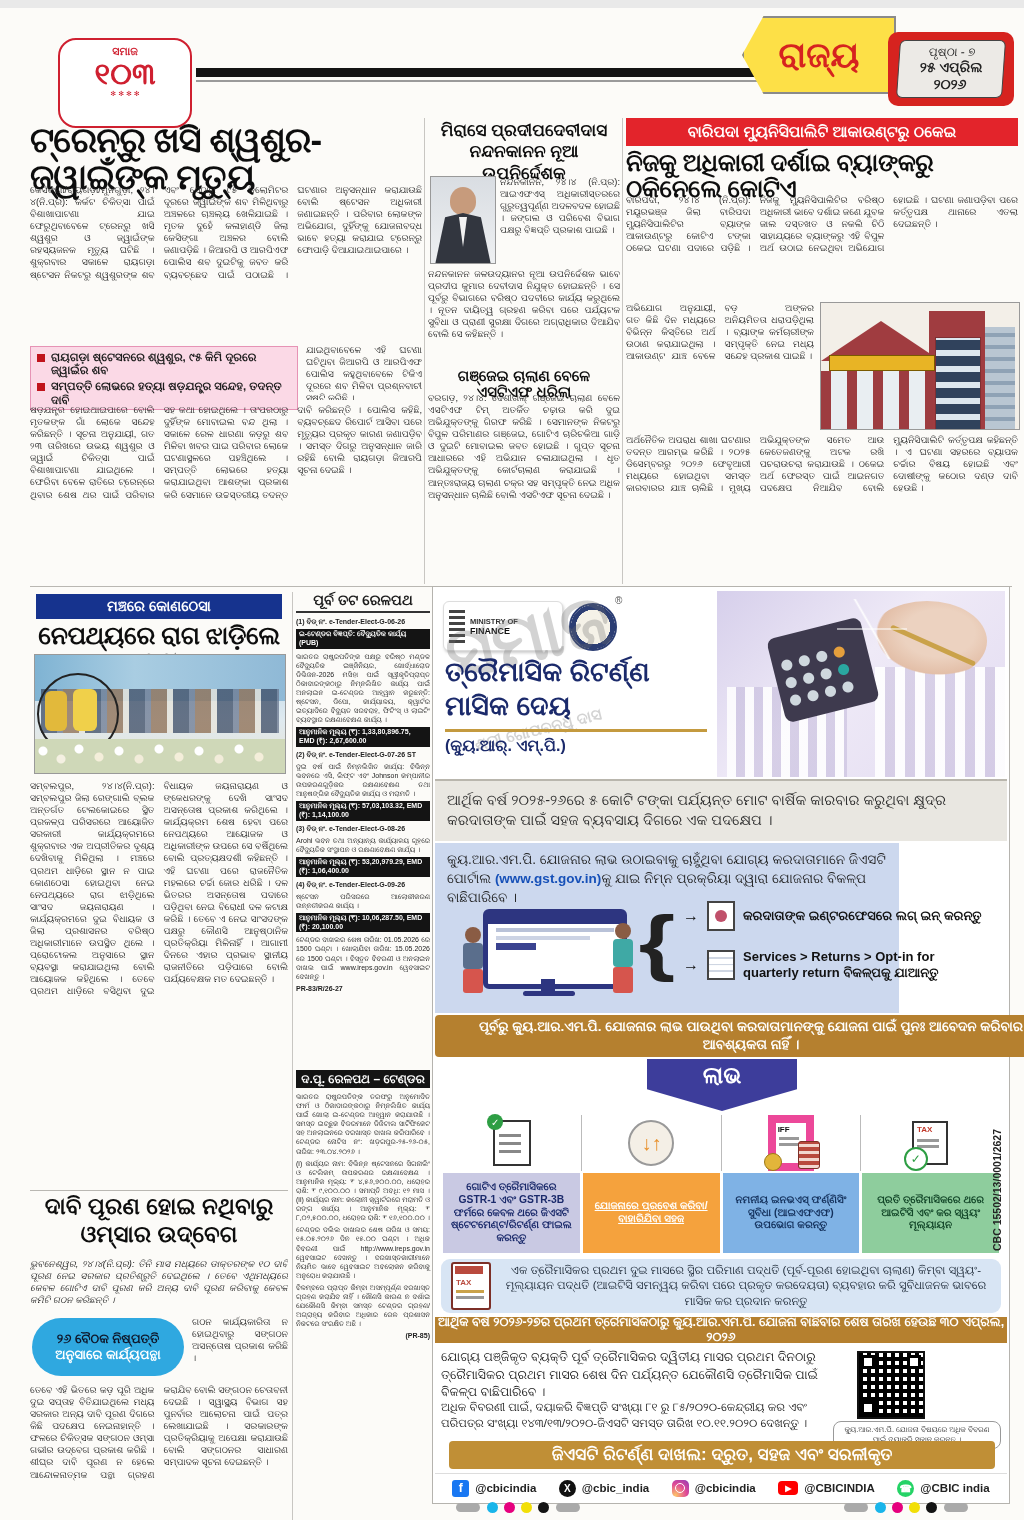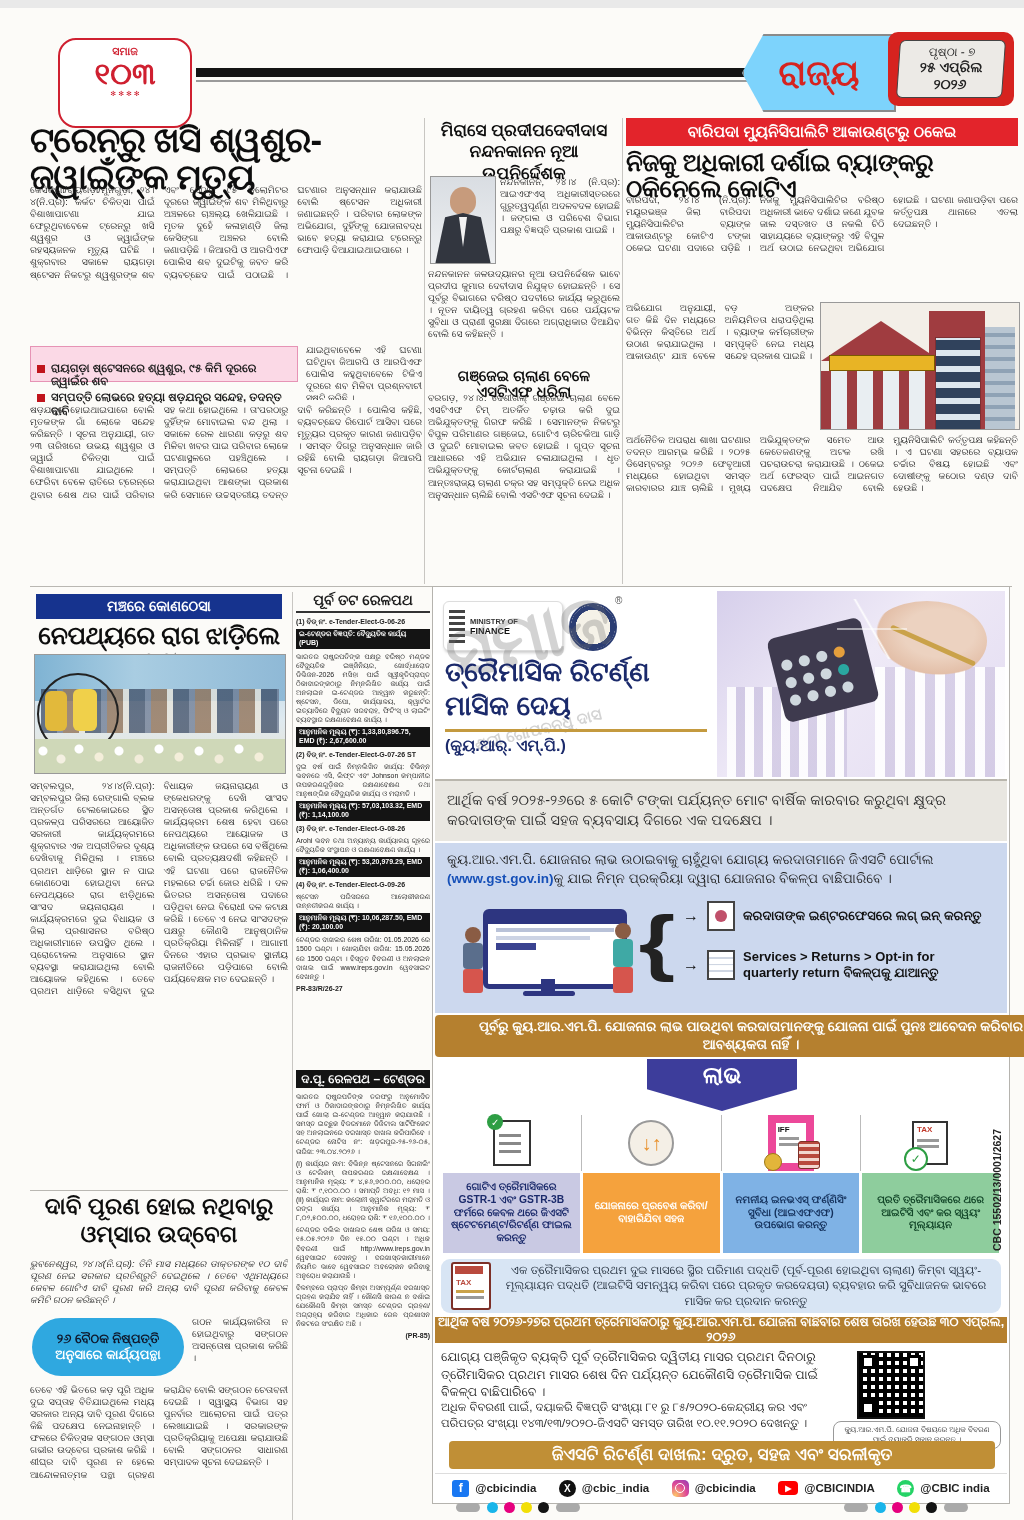--- a/index.html
+++ b/index.html
@@ -29,41 +29,41 @@
 
   <div class="abs" style="left:58px;top:30px;width:130px;height:86px;border:2.5px solid #cf2030;border-radius:18px;background:#fff;text-align:center;">
     <div style="font-size:11px;color:#cf2030;font-weight:bold;margin-top:5px;">ସମାଜ</div>
     <div style="font-size:30px;color:#cf2030;font-weight:bold;line-height:1.05;">୧୦୩</div>
     <div style="font-size:7px;color:#cf2030;">✻ ✻ ✻ ✻</div>
   </div>
 
   <div class="abs" style="left:196px;top:60px;width:818px;height:9px;background:#141414;"></div>
   <div class="abs" style="left:196px;top:72px;width:818px;height:2px;background:#9a9a9a;"></div>
 
-  <div class="abs" style="left:742px;top:26px;width:150px;height:74px;background:#7dd3fc;border:2px solid #8a8a8a;clip-path:polygon(14% 0,100% 0,100% 100%,14% 100%,0 50%);display:flex;align-items:center;justify-content:center;">
+  <div class="abs" style="left:742px;top:8px;width:150px;height:74px;background:#fde047;border:2px solid #8a8a8a;clip-path:polygon(14% 0,100% 0,100% 100%,14% 100%,0 50%);display:flex;align-items:center;justify-content:center;">
     <span style="font-size:35px;font-weight:bold;color:#d6231f;">ରାଜ୍ୟ</span>
   </div>
   <div class="abs" style="left:888px;top:24px;width:126px;height:74px;background:#d6231f;border-radius:10px;display:flex;align-items:center;justify-content:center;">
     <div style="background:#eceae6;border:1.5px solid #444;border-radius:6px;width:104px;padding:4px 0;text-align:center;transform:skewX(-4deg);">
       <div style="font-size:12px;color:#222;">ପୃଷ୍ଠା - ୭</div>
       <div style="font-size:14px;font-weight:bold;color:#222;">୨୫ ଏପ୍ରିଲ</div>
       <div style="font-size:14px;font-weight:bold;color:#222;">୨୦୨୬</div>
     </div>
   </div>
 
   <div class="vl" style="left:424px;top:110px;height:466px;"></div>
   <div class="vl" style="left:622px;top:110px;height:466px;"></div>
   <div class="hlinesep" style="left:30px;top:578px;width:982px;"></div>
   <div class="vl" style="left:292px;top:584px;height:930px;"></div>
   <div class="hlinesep" style="left:30px;top:1182px;width:258px;"></div>
 
   <div class="abs hl" style="left:30px;top:114px;width:392px;font-size:35px;letter-spacing:-1px;">ଟ୍ରେନ୍‌ରୁ ଖସି ଶ୍ୱଶୁର-ଜ୍ୱାଇଁଙ୍କ ମୃତ୍ୟୁ</div>
   <div class="abs bt c3" style="left:30px;top:176px;width:392px;height:156px;overflow:hidden;">କେସିଙ୍ଗା/ରାୟଗଡ଼ା/ମୁନିଗୁଡ଼ା, ୨୪।୪(ନି.ପ୍ର): କର୍କଟ ଚିକିତ୍ସା ପାଇଁ ବିଶାଖାପାଟଣା ଯାଇ ଫେରୁଥିବାବେଳେ ଟ୍ରେନ୍‌ରୁ ଖସି ଶ୍ୱଶୁର ଓ ଜ୍ୱାଇଁଙ୍କ ରହସ୍ୟଜନକ ମୃତ୍ୟୁ ଘଟିଛି । ଶୁକ୍ରବାର ସକାଳେ ରାୟଗଡ଼ା ଷ୍ଟେସନ ନିକଟରୁ ଶ୍ୱଶୁରଙ୍କ ଶବ ଏବଂ ସେଠାରୁ ୯୫ କିଲୋମିଟର ଦୂରରେ ଜ୍ୱାଇଁଙ୍କ ଶବ ମିଳିଥିବାରୁ ଅଞ୍ଚଳରେ ଚାଞ୍ଚଲ୍ୟ ଖେଳିଯାଇଛି । ମୃତକ ଦୁହେଁ କଳାହାଣ୍ଡି ଜିଲା କେସିଙ୍ଗା ଅଞ୍ଚଳର ବୋଲି ଜଣାପଡ଼ିଛି । ଜିଆରପି ଓ ଆରପିଏଫ ପୋଲିସ ଶବ ଦୁଇଟିକୁ ଜବତ କରି ବ୍ୟବଚ୍ଛେଦ ପାଇଁ ପଠାଇଛି । ଘଟଣାର ଅନୁସନ୍ଧାନ କରାଯାଉଛି ବୋଲି ଷ୍ଟେସନ ଅଧିକାରୀ ଜଣାଇଛନ୍ତି । ପରିବାର ଲୋକଙ୍କ ଅଭିଯୋଗ, ଦୁହିଁଙ୍କୁ ଯୋଜନାବଦ୍ଧ ଭାବେ ହତ୍ୟା କରାଯାଇ ଟ୍ରେନ୍‌ରୁ ଫୋପାଡ଼ି ଦିଆଯାଇଥାଇପାରେ ।</div>
 
-  <div class="abs" style="left:30px;top:338px;width:268px;height:36px;background:#fbd9e6;border:1px solid #e693b5;padding:15px 6px;box-sizing:border-box;">
+  <div class="abs" style="left:30px;top:338px;width:268px;height:64px;background:#fbd9e6;border:1px solid #e693b5;padding:4px 6px;box-sizing:border-box;">
     <div style="display:flex;gap:6px;align-items:flex-start;margin-bottom:3px;">
       <span style="width:8px;height:8px;background:#c0141c;margin-top:3px;flex:0 0 auto;"></span>
       <span style="font-size:11.5px;font-weight:bold;color:#1c1c1c;line-height:1.15;">ରାୟଗଡ଼ା ଷ୍ଟେସନରେ ଶ୍ୱଶୁର, ୯୫ କିମି ଦୂରରେ ଜ୍ୱାଇଁର ଶବ</span>
     </div>
     <div style="display:flex;gap:6px;align-items:flex-start;">
       <span style="width:8px;height:8px;background:#c0141c;margin-top:3px;flex:0 0 auto;"></span>
       <span style="font-size:11.5px;font-weight:bold;color:#1c1c1c;line-height:1.15;">ସମ୍ପତ୍ତି ଲୋଭରେ ହତ୍ୟା ଷଡ଼ଯନ୍ତ୍ର ସନ୍ଦେହ, ତଦନ୍ତ ଦାବି</span>
     </div>
   </div>
   <div class="abs bt" style="left:306px;top:336px;width:116px;height:56px;overflow:hidden;">ଯାଇଥିବାବେଳେ ଏହି ଘଟଣା ଘଟିଥିବା ଜିଆରପି ଓ ଆରପିଏଫ ପୋଲିସ କହୁଥିବାବେଳେ ଟିକିଏ ଦୂରରେ ଶବ ମିଳିବା ପ୍ରଶ୍ନବାଚୀ ସୃଷ୍ଟି କରିଛି ।</div>
@@ -171,21 +171,21 @@
       <div style="position:absolute;left:66px;top:58px;width:78px;height:58px;background:radial-gradient(circle at 8px 8px,#cfd8de 5px,transparent 6px),radial-gradient(circle at 26px 8px,#cfd8de 5px,transparent 6px),radial-gradient(circle at 44px 8px,#cfd8de 5px,transparent 6px),radial-gradient(circle at 62px 8px,#e59f3c 5px,transparent 6px),radial-gradient(circle at 8px 26px,#cfd8de 5px,transparent 6px),radial-gradient(circle at 26px 26px,#cfd8de 5px,transparent 6px),radial-gradient(circle at 44px 26px,#cfd8de 5px,transparent 6px),radial-gradient(circle at 62px 26px,#2aa7a0 5px,transparent 6px),radial-gradient(circle at 8px 44px,#cfd8de 5px,transparent 6px),radial-gradient(circle at 26px 44px,#cfd8de 5px,transparent 6px),radial-gradient(circle at 44px 44px,#cfd8de 5px,transparent 6px),radial-gradient(circle at 62px 44px,#cfd8de 5px,transparent 6px);transform:rotate(-14deg);"></div>
       <div style="position:absolute;right:18px;top:10px;width:120px;height:80px;background:radial-gradient(ellipse at 60% 40%,#ecd2c0 35%,#e3bfa8 60%,transparent 62%);border-radius:50%;"></div>
       <div style="position:absolute;right:26px;top:52px;width:92px;height:5px;background:#caa24a;transform:rotate(24deg);border-radius:3px;"></div>
       <div style="position:absolute;left:120px;top:8px;width:70px;height:60px;background:linear-gradient(transparent 48%,rgba(255,255,255,.9) 50%,transparent 52%),linear-gradient(60deg,transparent 48%,rgba(255,255,255,.9) 50%,transparent 52%);"></div>
     </div>
 
     <div class="abs" style="left:2px;top:192px;width:572px;height:62px;background:#e9e7e1;border-top:2px solid #b9b6ad;display:flex;align-items:center;padding:4px 12px;box-sizing:border-box;">
       <span style="font-size:14.5px;color:#2b2b2b;line-height:1.35;">ଆର୍ଥିକ ବର୍ଷ ୨୦୨୫-୨୬ରେ ୫ କୋଟି ଟଙ୍କା ପର୍ଯ୍ୟନ୍ତ ମୋଟ ବାର୍ଷିକ କାରବାର କରୁଥିବା କ୍ଷୁଦ୍ର କରଦାତାଙ୍କ ପାଇଁ ସହଜ ବ୍ୟବସାୟ ଦିଗରେ ଏକ ପଦକ୍ଷେପ ।</span>
     </div>
 
-    <div class="abs" style="left:2px;top:256px;width:572px;height:170px;background:#ccd8ee;">
+    <div class="abs" style="left:2px;top:256px;width:464px;height:170px;background:#ccd8ee;">
       <div style="padding:8px 12px 0 12px;font-size:13.5px;color:#1e1e1e;line-height:1.4;">
         <span>କ୍ୟୁ.ଆର.ଏମ.ପି. ଯୋଜନାର ଲାଭ ଉଠାଇବାକୁ ଚାହୁଁଥିବା ଯୋଗ୍ୟ କରଦାତାମାନେ ଜିଏସଟି ପୋର୍ଟାଲ </span><span style="color:#1650b8;font-weight:bold;">(www.gst.gov.in)</span><span>କୁ ଯାଇ ନିମ୍ନ ପ୍ରକ୍ରିୟା ଦ୍ୱାରା ଯୋଜନାର ବିକଳ୍ପ ବାଛିପାରିବେ ।</span>
       </div>
 
       <div class="abs" style="left:30px;top:66px;width:170px;height:86px;">
         <div style="position:absolute;left:18px;top:0;width:134px;height:70px;background:#fff;border:5px solid #2d3580;border-radius:6px;">
           <div style="height:10px;background:#2d3580;"></div>
           <div style="margin:4px 8px;height:4px;background:#b9c2d8;"></div>
           <div style="margin:3px 8px;height:4px;background:#ccd3e4;width:70%;"></div>
           <div style="margin:3px 8px;height:7px;background:#3a4390;width:30%;"></div>
@@ -248,21 +248,21 @@
           <div style="position:absolute;left:3px;top:2px;font-size:8px;font-weight:bold;color:#c0392b;">TAX</div>
           <div style="position:absolute;left:3px;top:16px;width:22px;height:2.5px;background:#999;"></div>
           <div style="position:absolute;left:3px;top:22px;width:22px;height:2.5px;background:#999;"></div>
           <div style="position:absolute;left:-10px;bottom:-8px;width:20px;height:20px;border-radius:50%;background:#fff;border:2px solid #2e9e44;color:#2e9e44;font-size:12px;display:flex;align-items:center;justify-content:center;">✓</div>
         </div>
       </div>
     </div>
 
     <div class="abs" style="left:10px;top:586px;width:556px;height:80px;display:flex;gap:3px;">
       <div class="benc bencell" style="flex:1;background:#c9c9e3;color:#1b2a6b;">ଗୋଟିଏ ତ୍ରୈମାସିକରେ GSTR-1 ଏବଂ GSTR-3B ଫର୍ମରେ କେବଳ ଥରେ ଜିଏସଟି ଷ୍ଟେଟମେଣ୍ଟ/ରିଟର୍ଣ୍ଣ ଫାଇଲ କରନ୍ତୁ</div>
-      <div class="benc bencell" style="flex:1;background:#f5a23d;color:#fff;">ଯୋଜନାରେ ପ୍ରବେଶ କରିବା/ ବାହାରିଯିବା ସହଜ</div>
+      <div class="benc bencell" style="flex:1;background:#f5a23d;color:#fff;text-decoration:underline;">ଯୋଜନାରେ ପ୍ରବେଶ କରିବା/ ବାହାରିଯିବା ସହଜ</div>
       <div class="benc bencell" style="flex:1;background:#7fb2e5;color:#14315c;">ନମନୀୟ ଇନଭଏସ୍ ଫର୍ଣ୍ଣିସିଂ ସୁବିଧା (ଆଇଏଫଏଫ) ଉପଭୋଗ କରନ୍ତୁ</div>
       <div class="benc bencell" style="flex:1;background:#8ecd9d;color:#14482a;">ପ୍ରତି ତ୍ରୈମାସିକରେ ଥରେ ଆଇଟିସି ଏବଂ କର ସ୍ୱୟଂ ମୂଲ୍ୟାୟନ</div>
     </div>
 
     <div class="abs" style="left:558px;top:518px;width:16px;height:170px;writing-mode:vertical-rl;transform:rotate(180deg);font-size:10.5px;font-weight:bold;color:#222;text-align:center;">CBC 15502/13/0001/2627</div>
 
     <div class="abs" style="left:8px;top:672px;width:560px;height:54px;background:#d8e5f4;border-radius:9px;display:flex;align-items:center;gap:10px;padding:4px 10px;box-sizing:border-box;">
       <div style="position:relative;width:36px;height:44px;flex:0 0 auto;background:#fff;border:2px solid #7c2f27;border-radius:3px;">
         <div style="position:absolute;left:2px;top:2px;width:28px;height:8px;background:#b94a3e;"></div>
         <div style="position:absolute;left:3px;top:14px;font-size:8px;font-weight:bold;color:#b94a3e;">TAX</div>

